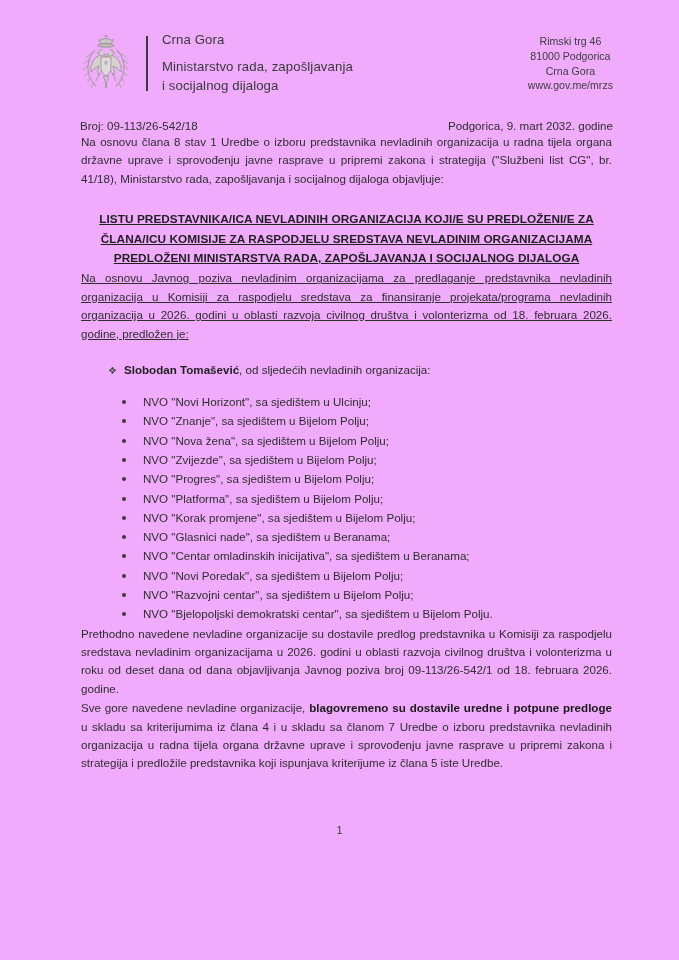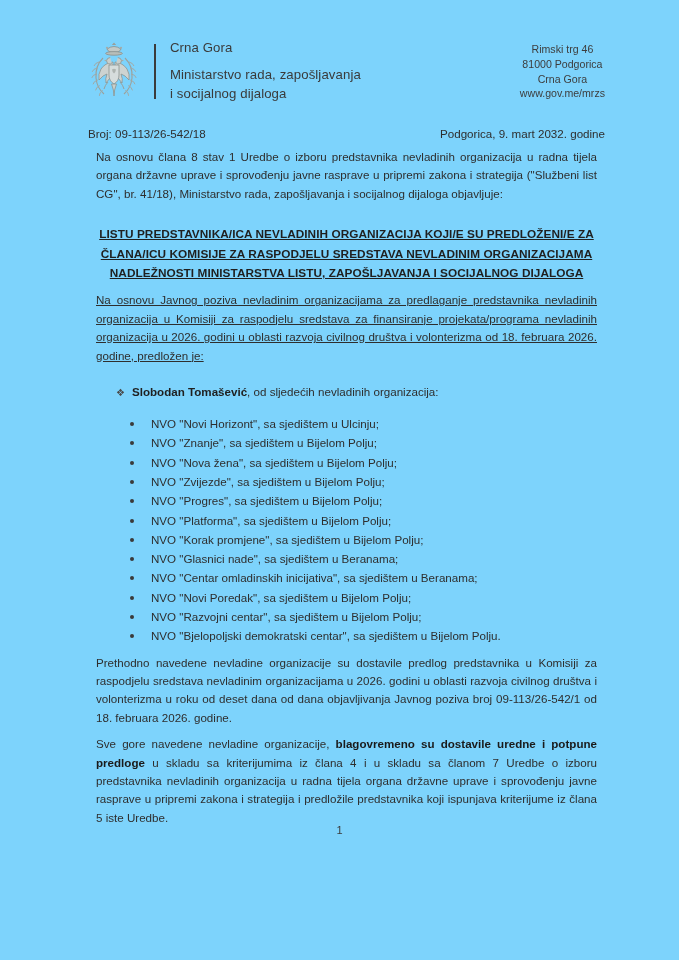--- a/index.html
+++ b/index.html
@@ -12,24 +12,24 @@
     height: 960px;
     font-family: "Liberation Sans", sans-serif;
     color: #2a2a2a;
     position: relative;
     overflow: hidden;
   }
 
   .page {
     width: 679px;
     height: 960px;
-    background: #7dd3fc;
+    background: #f0abfc;
     position: relative;
     box-sizing: border-box;
-    padding: 16px;
+    padding: 8px;
   }
 
   
   .letterhead {
     display: flex;
     align-items: flex-start;
     justify-content: space-between;
     padding: 22px 58px 0 70px;
   }
   .brand {
@@ -77,21 +77,21 @@
 
   
   .body {
     padding: 0 58px 0 72px;
   }
   p.para {
     font-size: 11.6px;
     line-height: 18.4px;
     text-align: justify;
     color: #2e2e2e;
-    margin: 8px;
+    margin: 1px;
   }
   .p-intro { margin-top: 24px; }
 
   .title-block {
     margin-top: 22px;
     text-align: center;
     font-weight: bold;
     font-size: 11.8px;
     line-height: 19.4px;
     color: #1f1f1f;
@@ -222,21 +222,21 @@
     <div>Podgorica, 9. mart 2032. godine</div>
   </div>
 
   <div class="body">
 
     <p class="para p-intro">Na osnovu člana 8 stav 1 Uredbe o izboru predstavnika nevladinih organizacija u radna tijela organa državne uprave i sprovođenju javne rasprave u pripremi zakona i strategija ("Službeni list CG", br. 41/18), Ministarstvo rada, zapošljavanja i socijalnog dijaloga objavljuje:</p>
 
     <div class="title-block">
       <span class="tline">LISTU PREDSTAVNIKA/ICA NEVLADINIH ORGANIZACIJA KOJI/E SU PREDLOŽENI/E ZA</span>
       <span class="tline">ČLANA/ICU KOMISIJE ZA RASPODJELU SREDSTAVA NEVLADINIM ORGANIZACIJAMA</span>
-      <span class="tline">NADLEŽNOSTI MINISTARSTVA LISTU, ZAPOŠLJAVANJA I SOCIJALNOG DIJALOGA</span>
+      <span class="tline">PREDLOŽENI MINISTARSTVA RADA, ZAPOŠLJAVANJA I SOCIJALNOG DIJALOGA</span>
     </div>
 
     <p class="para p-basis">Na osnovu Javnog poziva nevladinim organizacijama za predlaganje predstavnika nevladinih organizacija u Komisiji za raspodjelu sredstava za finansiranje projekata/programa nevladinih organizacija u 2026. godini u oblasti razvoja civilnog društva i volonterizma od 18. februara 2026. godine, predložen je:</p>
 
     <div class="person-row">
       <span class="diamond-bullet">❖</span>
       <span>
         <span class="person-name">Slobodan Tomašević</span><span class="person-rest">, od sljedećih nevladinih organizacija:</span>
       </span>
     </div>

